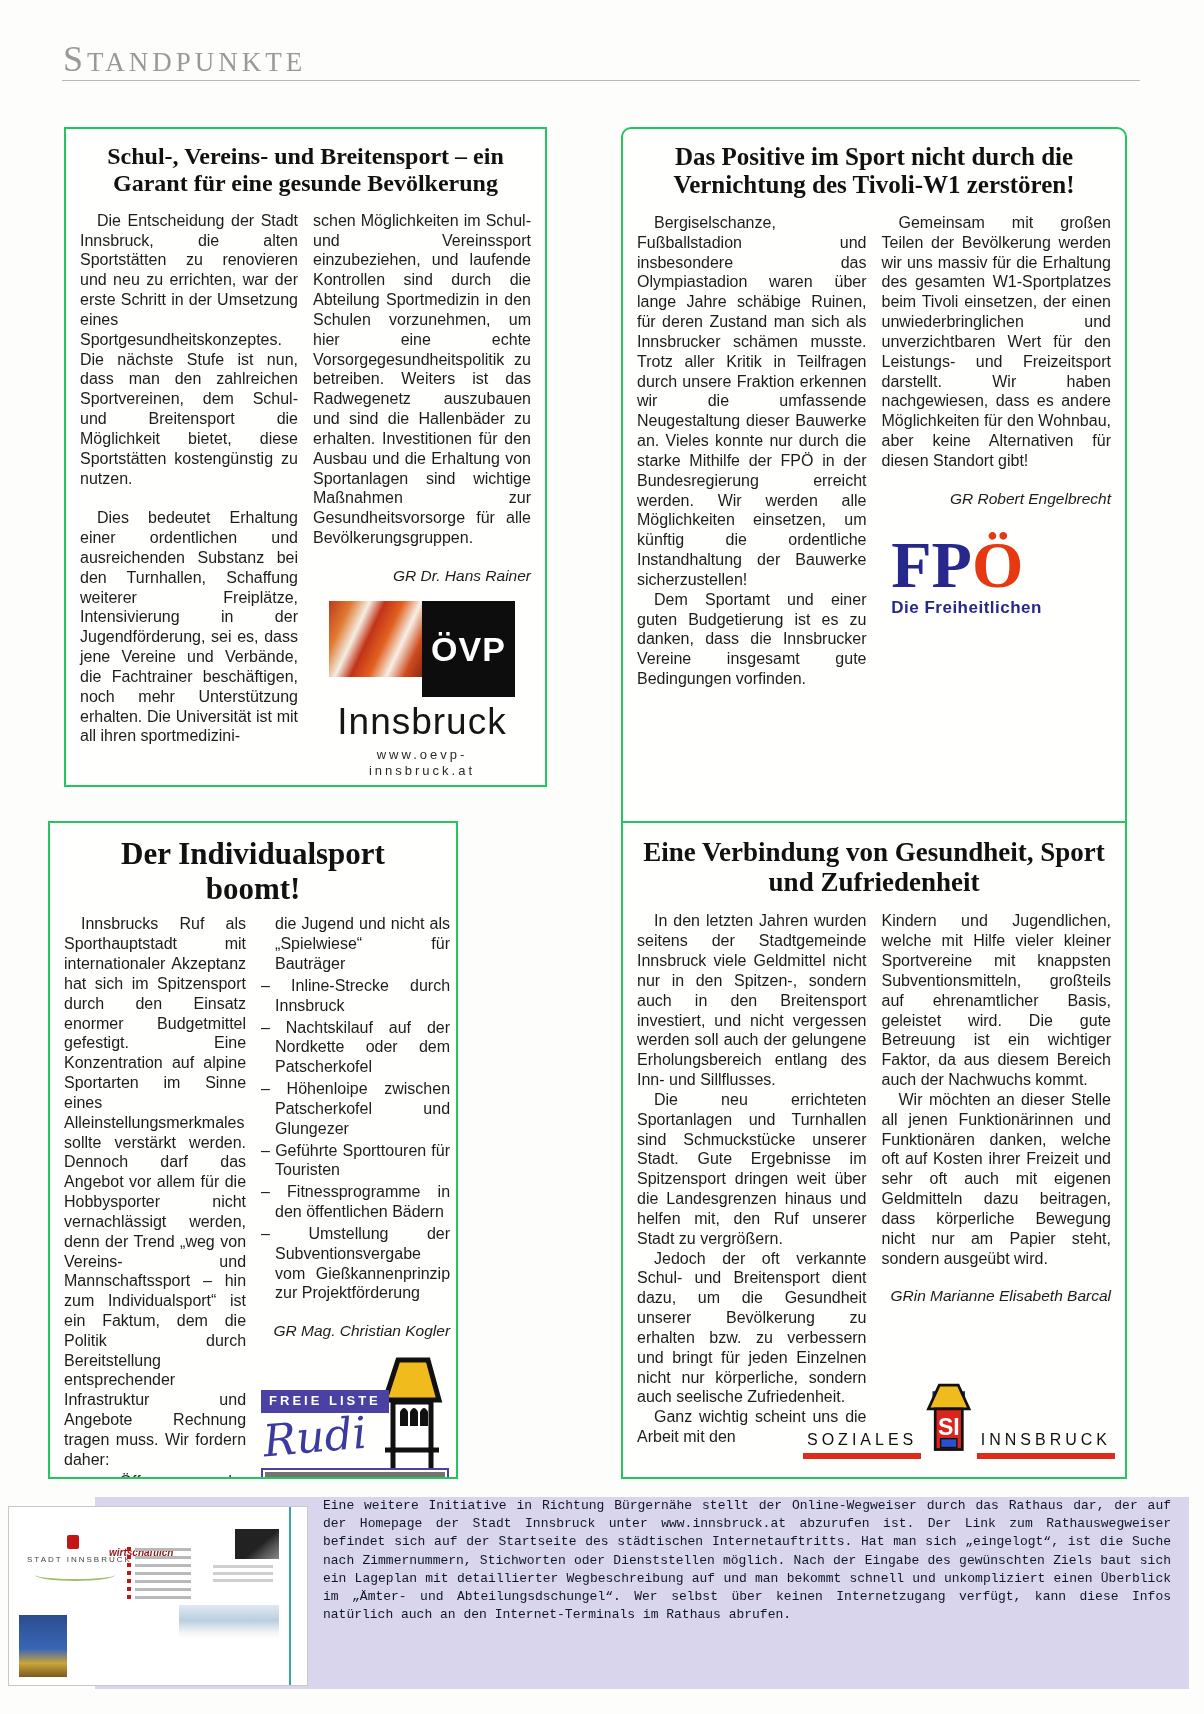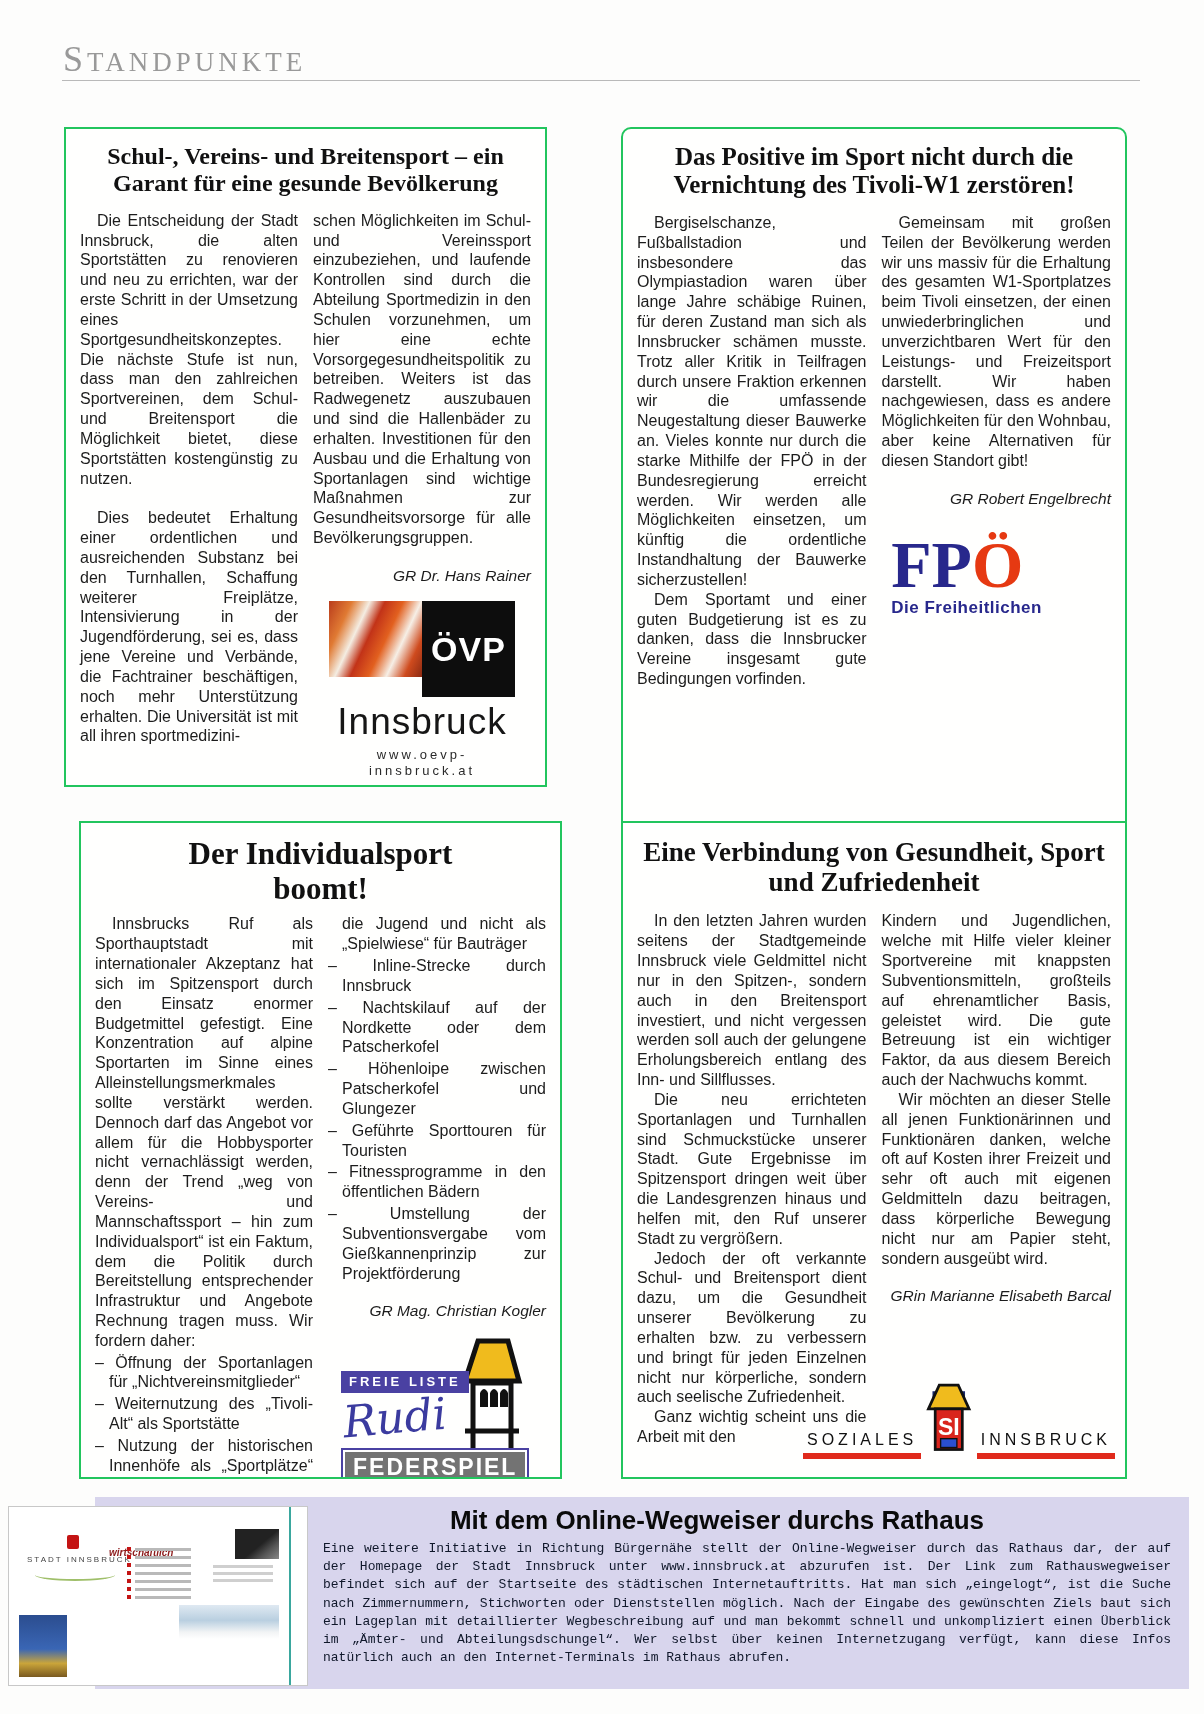--- a/index.html
+++ b/index.html
@@ -10,21 +10,21 @@
   .mag-header{position:absolute;left:63px;top:38px;font-family:"Liberation Serif","DejaVu Serif",serif;
               font-size:27px;letter-spacing:4px;color:#999;}
   .mag-header::first-letter{font-size:36px;}
   .header-rule{position:absolute;left:62px;top:80px;width:1078px;height:1px;background:#b9b9b9;}
 
   
   .box{position:absolute;border:2px solid #22c55e;background:#fffffe;box-sizing:border-box;
        padding:10px 14px 8px 14px;overflow:hidden;}
   #box1{left:64px;top:127px;width:483px;height:660px;}
   #box2{left:621px;top:127px;width:506px;height:724px;border-radius:10px;}
-  #box3{left:79px;top:821px;width:483px;height:658px;}
+  #box3{left:48px;top:821px;width:410px;height:658px;}
   #box4{left:621px;top:821px;width:506px;height:658px;}
 
   .box-title{font-family:"Liberation Serif","DejaVu Serif",serif;font-weight:bold;text-align:center;
              line-height:1.12;margin:4px 4px 14px 4px;color:#111;}
   #box1 .box-title{font-size:24px;}
   #box2 .box-title{font-size:25px;}
   #box3 .box-title{font-size:31px;margin-bottom:8px;}
   #box4 .box-title{font-size:27px;}
 
   .cols{display:flex;gap:15px;}
@@ -209,21 +209,20 @@
         <rect x="26" y="84" width="24" height="13" fill="#2a4fd0" stroke="#111" stroke-width="2"></rect>
       </svg>
       <div class="si-side">
         <div class="si-word">INNSBRUCK</div>
         <div class="si-bar"></div>
       </div>
     </div>
   </div>
 
   <div class="banner">
-    <div class="banner-title">Mit dem Online-Wegweiser durchs Rathaus</div>
     <p class="banner-body">Eine weitere Initiative in Richtung Bürgernähe stellt der Online-Wegweiser durch das Rathaus dar, der auf der Homepage der Stadt Innsbruck unter www.innsbruck.at abzurufen ist. Der Link zum Rathauswegweiser befindet sich auf der Startseite des städtischen Internetauftritts. Hat man sich „eingelogt“, ist die Suche nach Zimmernummern, Stichworten oder Dienststellen möglich. Nach der Eingabe des gewünschten Ziels baut sich ein Lageplan mit detaillierter Wegbeschreibung auf und man bekommt schnell und unkompliziert einen Überblick im „Ämter- und Abteilungsdschungel“. Wer selbst über keinen Internetzugang verfügt, kann diese Infos natürlich auch an den Internet-Terminals im Rathaus abrufen.</p>
   </div>
 
   <div class="thumb">
     <div class="thumb-vline"></div>
     <div class="thumb-crest"></div>
     <div class="thumb-brand">STADT INNSBRUCK</div>
     <div class="thumb-squiggle"></div>
     <div class="thumb-heading">wirtschaftlich</div>
     <div class="thumb-list">

